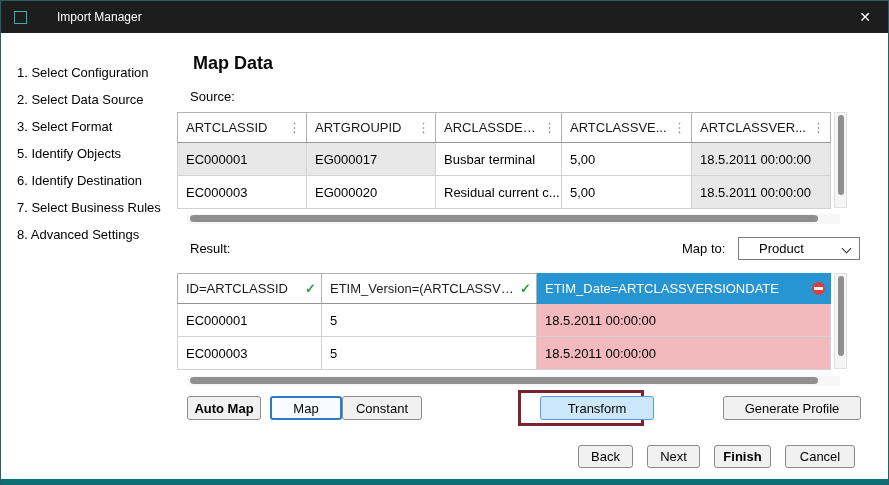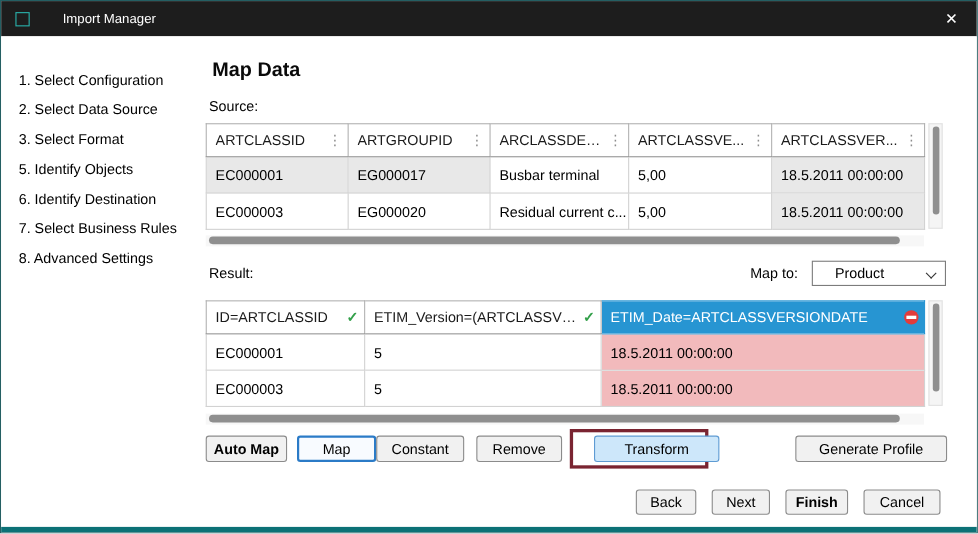--- a/index.html
+++ b/index.html
@@ -21,21 +21,21 @@
   .step { height:27px; line-height:27px; font-size:13px; color:#000; white-space:nowrap; cursor:pointer; position:relative; }
   .step.active { font-weight:bold; }
   .step.active::after { content:""; position:absolute; left:1px; bottom:1px; width:36px; height:2px; background:#1a1a1a; }
 
   .page-title { position:absolute; left:192px; top:20px; font-size:18px; font-weight:bold; color:#0a0a0a; }
   .section-label { position:absolute; font-size:13px; color:#000; }
   #source-label { left:189px; top:56px; }
   #result-label { left:189px; top:208px; }
 
   
-  .grid-wrap { position:absolute; left:186px; }
+  .grid-wrap { position:absolute; left:176px; }
   #source-grid { top:79px; }
   #result-grid { top:240px; }
   table { border-collapse:collapse; table-layout:fixed; width:653px; background:#fff; border:1px solid #8f8f8f; }
   th { height:30px; background:#fff; border:1px solid #b2b2b2; border-bottom:1px solid #969696; font-weight:normal; overflow:hidden; }
   .th-inner { display:flex; align-items:center; justify-content:space-between; padding:0 5px 0 8px; height:100%; }
   .th-label { font-size:13px; color:#1a1a1a; white-space:nowrap; overflow:hidden; text-overflow:ellipsis; }
   .kebab { color:#8d8d8d; font-size:13px; flex:none; padding-left:4px; cursor:pointer; }
   td { height:33px; padding:0 8px; font-size:13px; color:#000; border:1px solid #d2d2d2; white-space:nowrap; overflow:hidden; }
   td.cell-selected { background:#e8e8e8; }
   th.hdr-selected { background:#2795d2; border-color:#2795d2; }
@@ -221,21 +221,20 @@
           <div class="vthumb"></div>
         </div>
     </div>
     <div class="hscroll" id="hscroll-result">
         <div class="hthumb"></div>
       </div>
 
     <button class="btn" id="btn-automap">Auto Map</button>
     <button class="btn" id="btn-map">Map</button>
     <button class="btn" id="btn-constant">Constant</button>
-    <button class="btn" id="btn-remove">Remove</button>
     <div class="transform-annotation"></div>
     <button class="btn" id="btn-transform">Transform</button>
     <button class="btn" id="btn-genprofile">Generate Profile</button>
 
     <button class="btn" id="btn-back">Back</button>
     <button class="btn" id="btn-next">Next</button>
     <button class="btn" id="btn-finish">Finish</button>
     <button class="btn" id="btn-cancel">Cancel</button>
   </div>
 

